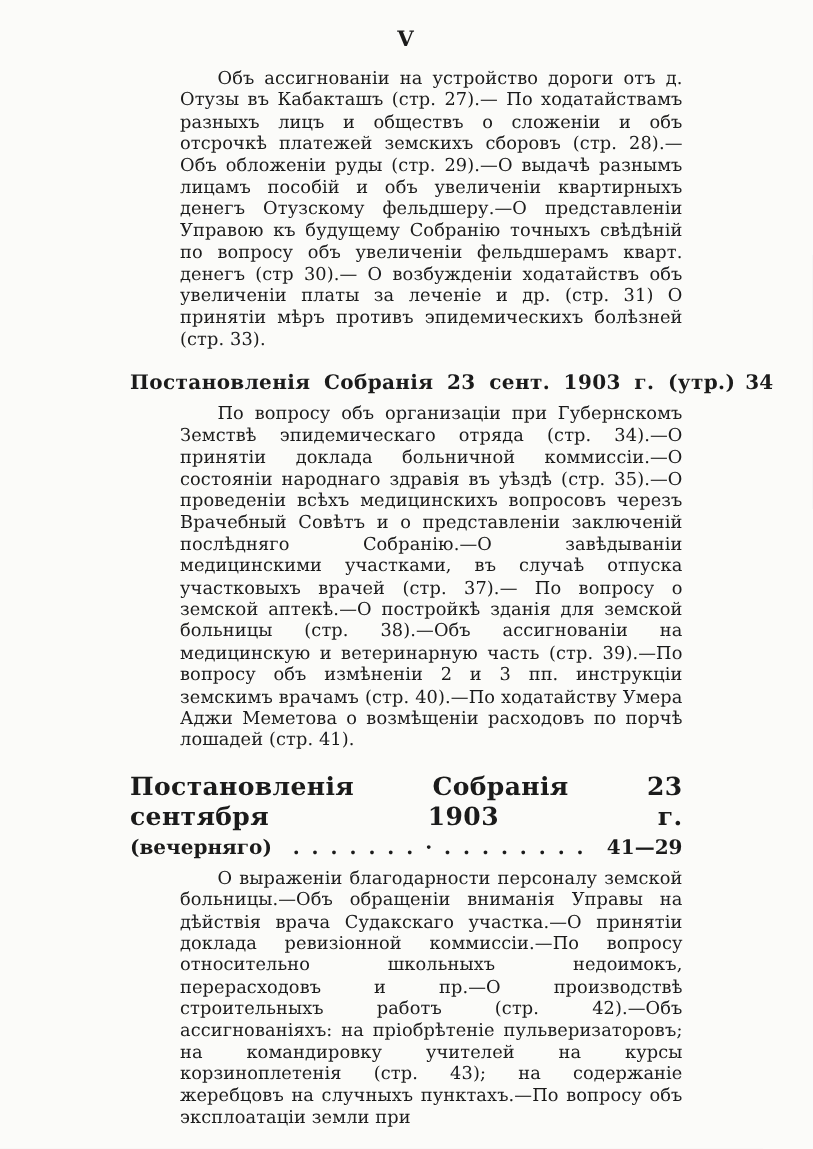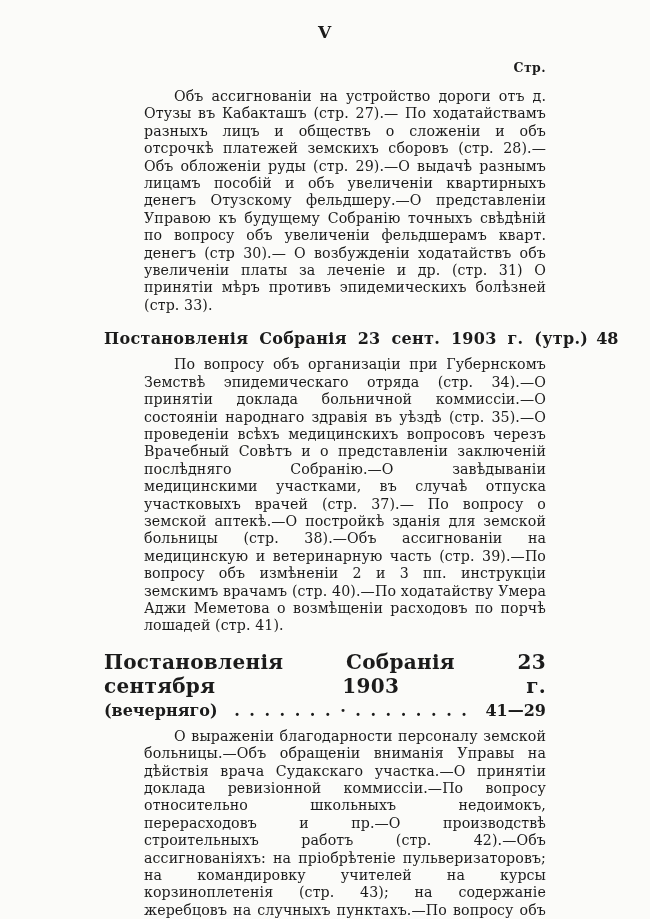--- a/index.html
+++ b/index.html
@@ -113,32 +113,31 @@
 </style>
 </head>
 <body>
 
 <div class="page">
 
   <div class="folio">V</div>
 
   <div class="content">
 
-    <div class="col-header">Стр.</div>
 
     <section class="entry first">
       <p class="body">Объ ассигнованіи на устройство дороги отъ д. Отузы въ Кабакташъ (стр. 27).— По ходатайствамъ разныхъ лицъ и обществъ о сложеніи и объ отсрочкѣ платежей земскихъ сборовъ (стр. 28).—Объ обложеніи руды (стр. 29).—О выдачѣ разнымъ лицамъ пособій и объ увеличеніи квартирныхъ денегъ Отузскому фельдшеру.—О представленіи Управою къ будущему Собранію точныхъ свѣдѣній по вопросу объ увеличеніи фельдшерамъ кварт. денегъ (стр 30).— О возбужденіи ходатайствъ объ увеличеніи платы за леченіе и др. (стр. 31) О принятіи мѣръ противъ эпидемическихъ болѣзней (стр. 33).</p>
     </section>
 
     <section class="entry">
       <div class="heading-row">
         <span class="heading">Постановленія Собранія 23 сент. 1903 г. (утр.)</span>
         <span class="pages-group">
           <span class="leader"></span>
-          <span class="pages">48</span>
+          <span class="pages">34</span>
         </span>
       </div>
       <p class="body">По вопросу объ организаціи при Губернскомъ Земствѣ эпидемическаго отряда (стр. 34).—О принятіи доклада больничной коммиссіи.—О состояніи народнаго здравія въ уѣздѣ (стр. 35).—О проведеніи всѣхъ медицинскихъ вопросовъ черезъ Врачебный Совѣтъ и о представленіи заключеній послѣдняго Собранію.—О завѣдываніи медицинскими участками, въ случаѣ отпуска участковыхъ врачей (стр. 37).— По вопросу о земской аптекѣ.—О постройкѣ зданія для земской больницы (стр. 38).—Объ ассигнованіи на медицинскую и ветеринарную часть (стр. 39).—По вопросу объ измѣненіи 2 и 3 пп. инструкціи земскимъ врачамъ (стр. 40).—По ходатайству Умера Аджи Меметова о возмѣщеніи расходовъ по порчѣ лошадей (стр. 41).</p>
     </section>
 
     <section class="entry">
       <span class="heading-justified">Постановленія Собранія 23 сентября 1903 г.</span>
       <div class="heading-line2">
         <span>(вечерняго)</span>
         <span class="leader-fill">. . . . . . . ·  . . . . . . . .</span>

